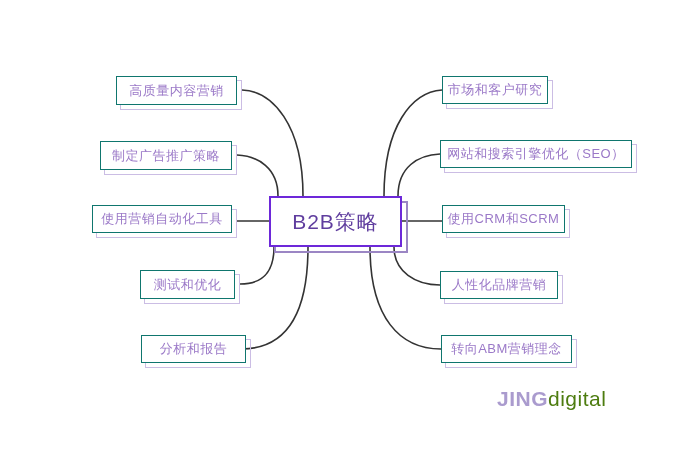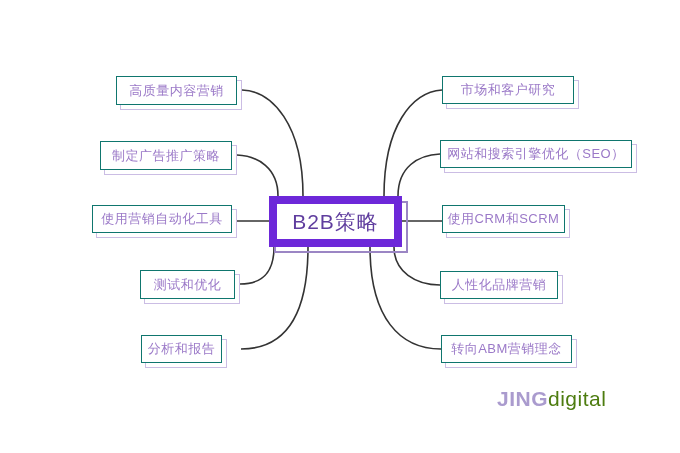--- a/index.html
+++ b/index.html
@@ -27,21 +27,21 @@
     font-size:13px;letter-spacing:0.5px;
     color:#9b79c8;
     white-space:nowrap;
     box-sizing:border-box;
   }
   .node.center .shadow{
     left:5px;top:5px;right:-6px;bottom:-6px;
     border:2px solid #9b86c4;
   }
   .node.center .face{
-    border:8px solid #6d28d9;
+    border:2px solid #6d28d9;
     color:#5f3d9e;
     font-size:21px;font-weight:500;letter-spacing:1px;
   }
   .logo{
     position:absolute;left:497px;top:388px;
     font-size:21px;line-height:22px;white-space:nowrap;
     user-select:none;
   }
   .logo .b{font-weight:700;color:#aa9bce;letter-spacing:0.5px;}
   .logo .l{font-weight:300;color:#4d7c0f;letter-spacing:0.5px;}
@@ -78,26 +78,26 @@
     <div class="face">使用营销自动化工具</div>
   </div>
   <div class="node" style="left:100px;top:141px;width:132px;height:29px;">
     <div class="shadow"></div>
     <div class="face">制定广告推广策略</div>
   </div>
   <div class="node" style="left:140px;top:270px;width:95px;height:29px;">
     <div class="shadow"></div>
     <div class="face">测试和优化</div>
   </div>
-  <div class="node" style="left:141px;top:335px;width:81px;height:28px;">
+  <div class="node" style="left:141px;top:335px;width:105px;height:28px;">
     <div class="shadow"></div>
     <div class="face">分析和报告</div>
   </div>
 
-  <div class="node" style="left:442px;top:76px;width:132px;height:28px;">
+  <div class="node" style="left:442px;top:76px;width:106px;height:28px;">
     <div class="shadow"></div>
     <div class="face">市场和客户研究</div>
   </div>
   <div class="node" style="left:440px;top:140px;width:192px;height:28px;">
     <div class="shadow"></div>
     <div class="face">网站和搜索引擎优化（SEO）</div>
   </div>
   <div class="node" style="left:442px;top:205px;width:123px;height:28px;">
     <div class="shadow"></div>
     <div class="face">使用CRM和SCRM</div>

